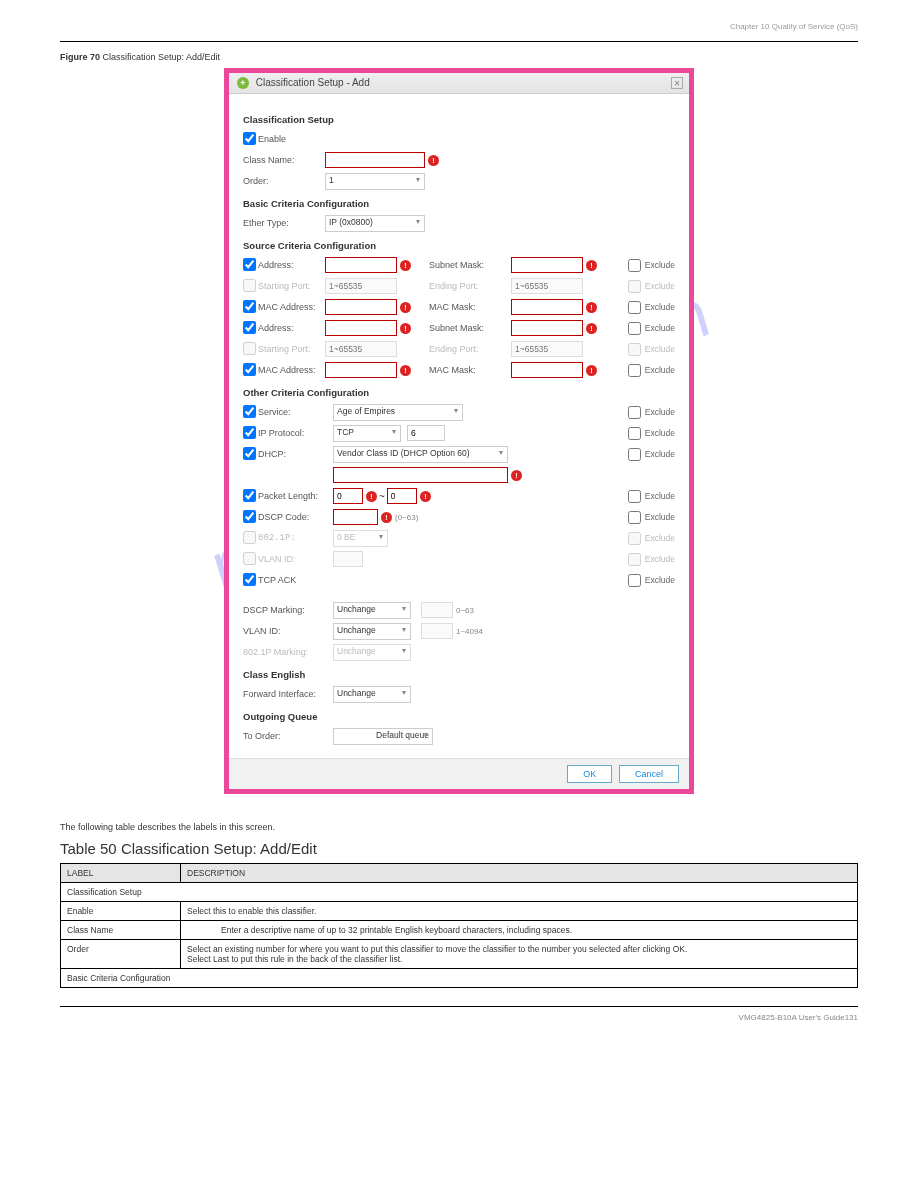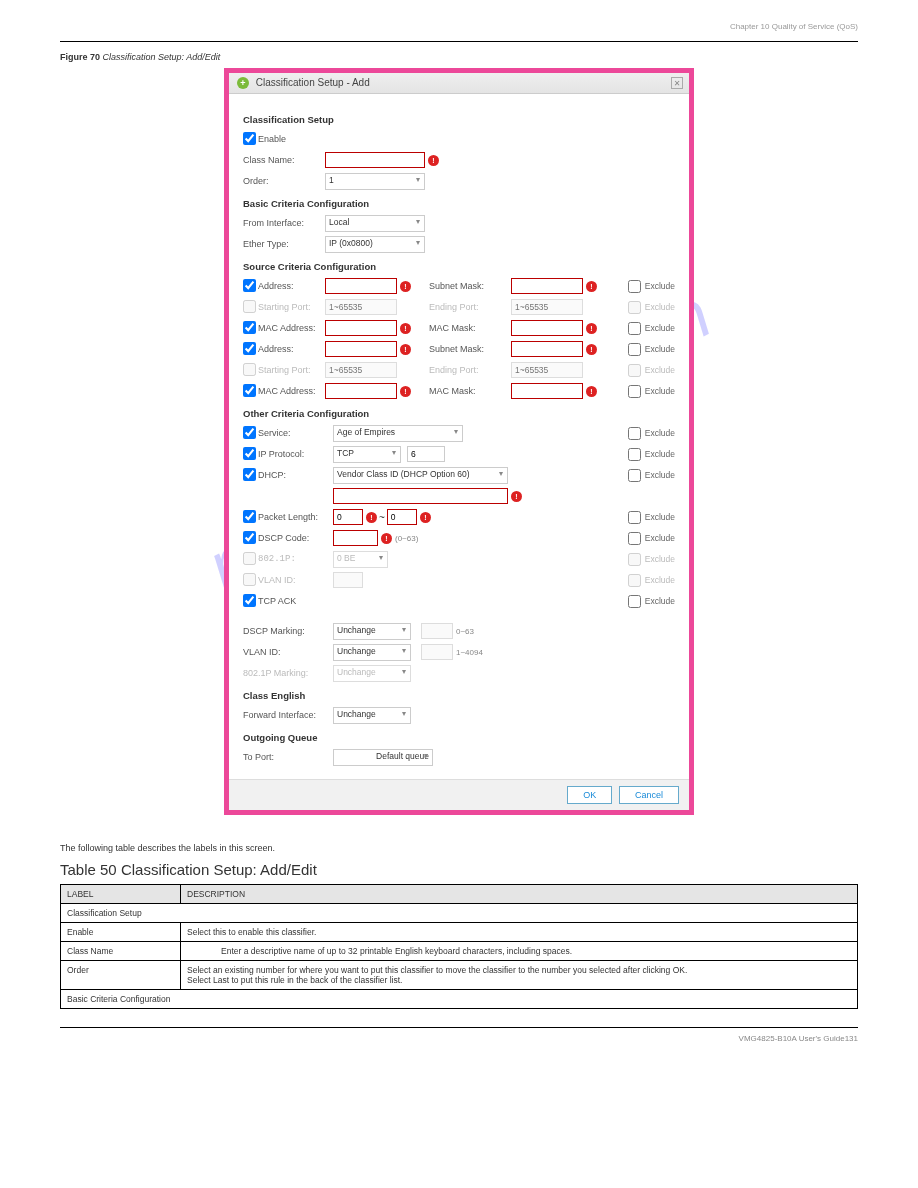--- a/index.html
+++ b/index.html
@@ -1,21 +1,21 @@
 <!DOCTYPE html>
 <html><head>
 <meta charset="utf-8">
 <style>
 * { box-sizing: border-box; margin: 0; padding: 0; }
 body { font-family: Arial, sans-serif; background: #fff; width: 918px; margin: 0 auto; font-size: 10px; color: #333; }
 .page { padding: 20px 60px; position: relative; }
 .page-header { border-bottom: 1px solid #000; margin-bottom: 10px; height: 22px; position: relative; }
 .page-header .chapter { font-size: 8px; color: #999; float: right; margin-top: 2px; }
 .figure-label { font-size: 9px; font-weight: bold; margin: 8px 0 6px 0; }
-.figure-label span { font-weight: normal; font-style: italic; }
+.figure-label span { font-weight: normal; }
 .dialog { border: 5px solid #ec4899; width: 470px; margin: 0 auto 28px auto; background: #fff; position: relative; overflow: hidden; }
 .dialog-title { background: linear-gradient(#efefef,#e4e4e4); border-bottom: 1px solid #ccc; padding: 4px 8px; font-size: 10px; color: #444; }
 .dialog-title .plus { display:inline-flex; width:12px; height:12px; border-radius:50%; background:#7cbb3a; color:#fff; font-size:9px; align-items:center; justify-content:center; margin-right:4px; font-weight:bold; }
 .close-x { position:absolute; right:6px; top:4px; width:12px; height:12px; border:1px solid #aaa; font-size:8px; color:#888; text-align:center; line-height:11px; }
 .dialog-body { padding: 12px 14px 10px 14px; }
 .section-title { font-weight: bold; font-size: 9.5px; margin: 8px 0 5px 0; }
 .form-row { display:flex; align-items:center; margin: 3px 0; min-height:18px; }
 .lbl { width: 82px; font-size: 9px; color:#555; }
 .lbl.faded { color:#bbb; }
 .chk { width: 15px; }
@@ -76,24 +76,20 @@
         <input class="input wide" style="width: 100px;">
         <span class="err">!</span>
       </div>
       <div class="form-row">
         <span class="lbl">Order:</span>
         <span class="sel">1</span>
       </div>
 
       <div class="section-title">Basic Criteria Configuration</div>
       <div class="form-row">
-        <span class="lbl">From Interface:</span>
-        <span class="sel">Local</span>
-      </div>
-      <div class="form-row">
         <span class="lbl">Ether Type:</span>
         <span class="sel">IP (0x0800)</span>
       </div>
 
       <div class="section-title">Source Criteria Configuration</div>
       <div class="form-row">
         <span class="chk"><input type="checkbox" checked="" style=""></span>
         <span class="lbl" style="width:67px;">Address:</span>
         <input class="input" style="">
           <span class="err">!</span>
@@ -277,21 +273,21 @@
       </div>
 
       <div class="section-title">Class English</div>
       <div class="form-row">
         <span class="lbl" style="width:90px;">Forward Interface:</span>
         <span class="sel" style="width:78px;">Unchange</span>
       </div>
 
       <div class="section-title">Outgoing Queue</div>
       <div class="form-row">
-        <span class="lbl" style="width:90px;">To Port:</span>
+        <span class="lbl" style="width:90px;">To Order:</span>
         <span class="sel" style="width:100px;text-align:right;">Default queue</span>
       </div>
 
     </div>
     <div class="dialog-footer">
       <button class="btn">OK</button>
       <button class="btn">Cancel</button>
     </div>
   </div>
 

